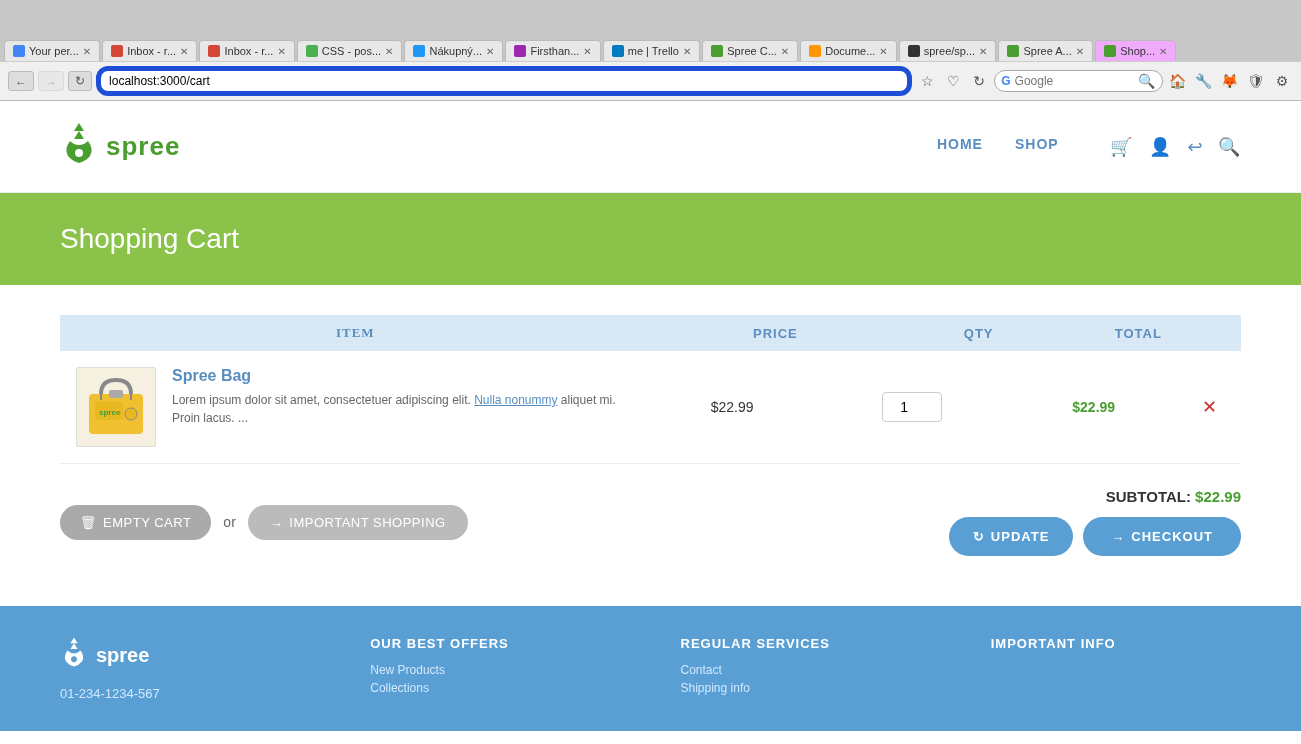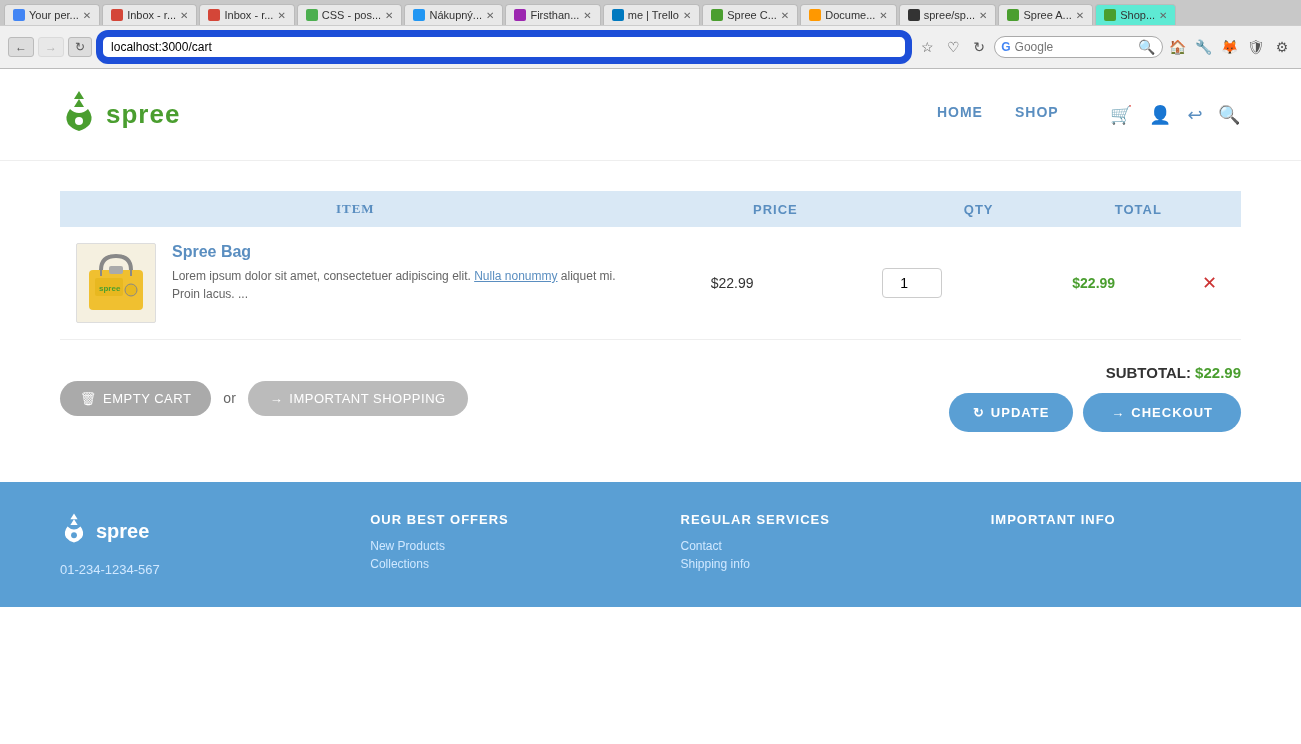--- a/index.html
+++ b/index.html
@@ -2,27 +2,27 @@
 <html><head>
   <meta charset="utf-8">
   <style>
     * { box-sizing: border-box; margin: 0; padding: 0; }
     body { font-family: Arial, sans-serif; background: #fff; font-size: 14px; color: #333; }
 
     
     .browser-chrome { background: #e0e0e0; border-bottom: 1px solid #bbb; }
     .tab-bar { display: flex; align-items: flex-end; padding: 4px 4px 0; background: #c8c8c8; gap: 2px; overflow: hidden; }
     .tab { display: flex; align-items: flex-end; gap: 4px; padding: 4px 8px; background: #e8e8e8; border: 1px solid #bbb; border-bottom: none; border-radius: 4px 4px 0 0; font-size: 11px; max-width: 120px; min-width: 80px; white-space: nowrap; overflow: hidden; text-overflow: ellipsis; cursor: pointer; }
-    .tab.active { background: #5eead4; z-index: 1; }
+    .tab.active { background: #f0abfc; z-index: 1; margin-top: 36px; }
     .tab-favicon { width: 12px; height: 12px; border-radius: 2px; flex-shrink: 0; }
     .tab-close { margin-left: auto; color: #666; font-size: 10px; cursor: pointer; flex-shrink: 0; }
     .address-bar { display: flex; align-items: center; padding: 4px 8px; gap: 4px; background: #f0f0f0; border-top: 1px solid #ccc; }
     .nav-btn { background: #ddd; border: 1px solid #bbb; border-radius: 3px; padding: 2px 6px; font-size: 12px; cursor: pointer; color: #555; }
     .nav-btn:disabled { opacity: 0.4; }
-    .url-bar { flex: 1; padding: 3px 8px; border: 7px solid #1d4ed8; border-radius: 12px; font-size: 12px; background: #fff; }
+    .url-bar { flex: 1; padding: 3px 8px; border: 5px solid #1d4ed8; border-radius: 12px; font-size: 12px; background: #fff; }
     .search-bar { padding: 3px 8px; border: 1px solid #aaa; border-radius: 12px; font-size: 12px; width: 160px; }
     .toolbar-icons { display: flex; gap: 4px; align-items: center; }
     .toolbar-icon { width: 22px; height: 22px; display: flex; align-items: center; justify-content: center; font-size: 14px; cursor: pointer; color: #555; }
 
     
     .page-content { background: #fff; }
 
     
     .site-header { display: flex; align-items: center; padding: 20px 60px; background: #fff; border-bottom: 1px solid #eee; }
     .logo { display: flex; align-items: center; gap: 8px; text-decoration: none; }
@@ -194,20 +194,23 @@
       <a class="nav-link" href="#">SHOP</a>
       <div class="nav-icons">
         <span class="nav-icon">🛒</span>
         <span class="nav-icon">👤</span>
         <span class="nav-icon">↩</span>
         <span class="nav-icon">🔍</span>
       </div>
     </nav>
   </header>
 
+  <div class="hero-banner">
+    <h1 class="hero-title">Shopping Cart</h1>
+  </div>
 
   <div class="cart-content">
     <table class="cart-table">
       <thead>
         <tr>
           <th class="item-col" style="width:50%;">ITEM</th>
           <th>PRICE</th>
           <th>QTY</th>
           <th>TOTAL</th>
           <th style="width:40px;"></th>

